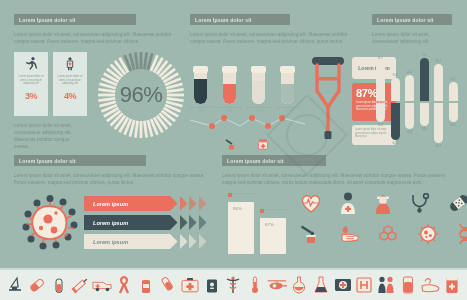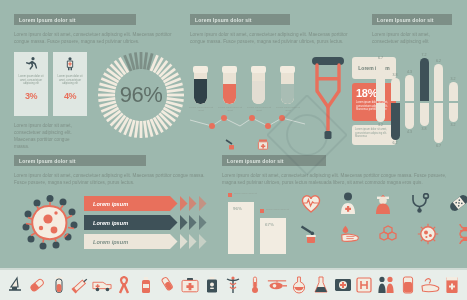--- a/index.html
+++ b/index.html
@@ -306,21 +306,21 @@
     <path d="M9 36 L20 52 L31 36" fill="none" stroke="#e8705c" stroke-width="3.4" stroke-linejoin="round"></path>
     <rect x="18.3" y="50" width="3.4" height="28" fill="#e8705c"></rect>
     <rect x="16.5" y="76" width="7" height="8" rx="1.6" fill="#3e5158"></rect>
   </svg>
 
   <div class="p" id="rcards">
     <div class="rcard beige">
       <div class="t">Lorem ipsum</div>
     </div>
     <div class="rcard red">
-      <div class="big">18%</div>
+      <div class="big">87%</div>
       <div class="sm">Lorem ipsum dolor sit amet, consectetuer adipiscing elit. Maecenas porttitor congue</div>
     </div>
     <div class="rcard beige2">
       <div class="sm">Lorem ipsum dolor sit amet, consectetuer adipiscing elit. Maecenas</div>
     </div>
   </div>
 
   <div class="p" id="tr">
     <div class="hbar">Lorem Ipsum dolor sit</div>
     <div class="para body-txt">Lorem ipsum dolor sit amet, consectetuer adipiscing elit</div>

